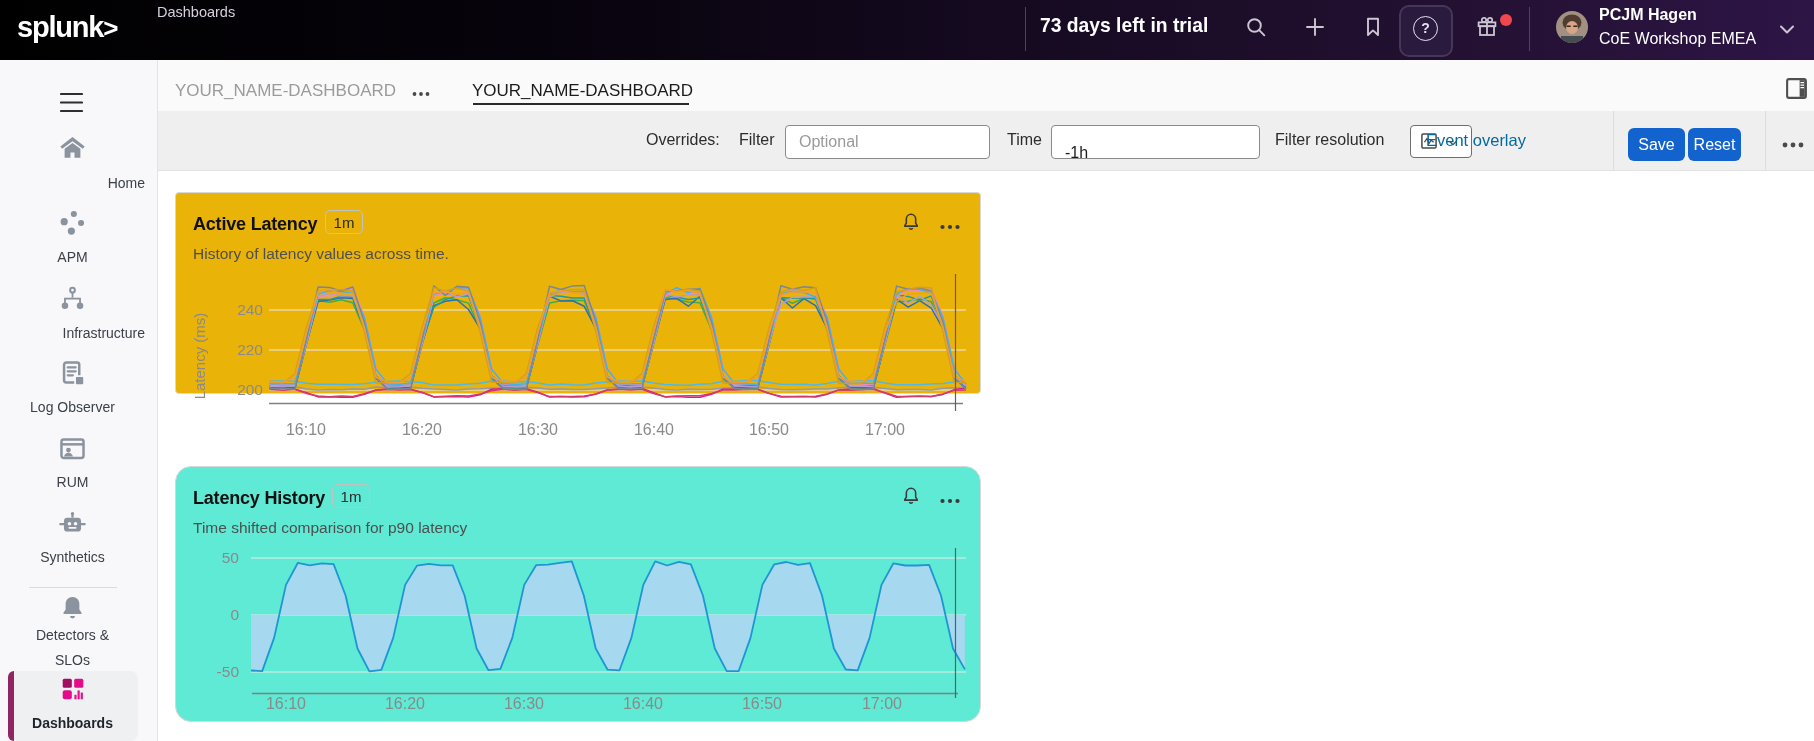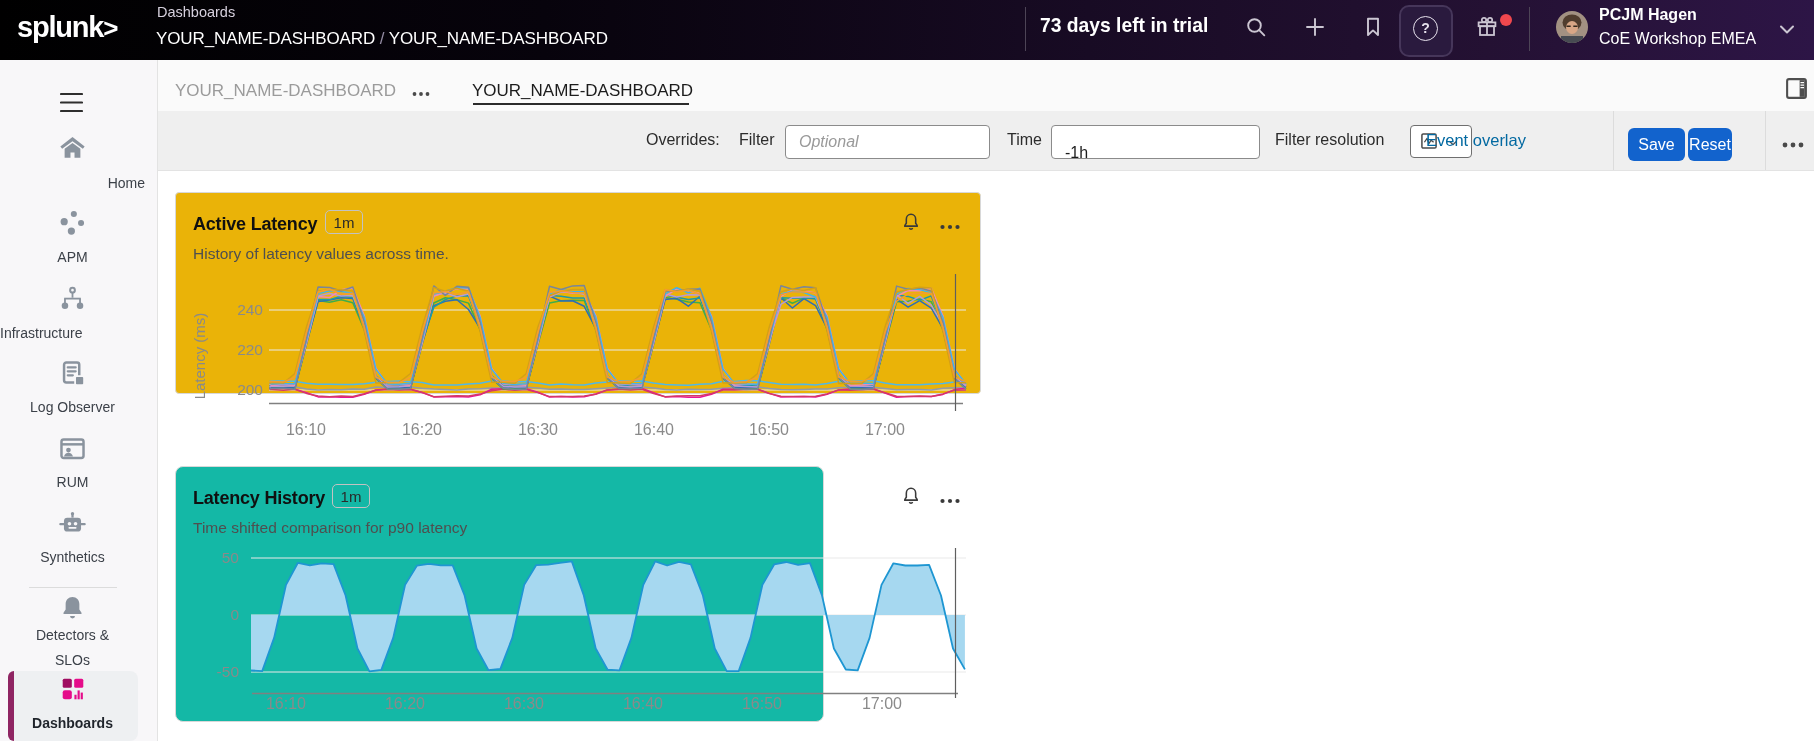--- a/index.html
+++ b/index.html
@@ -3,21 +3,20 @@
 <style>
   html,body{margin:0;padding:0;background:#fff}
   *{font-family:"Liberation Sans",sans-serif}
 </style></head>
 <body>
 <div style="position:relative;width:1814px;height:741px;overflow:hidden;background:#fff">
 
 <div style="position:absolute;left:0;top:0;width:1814px;height:60px;background:linear-gradient(90deg,#000 0%,#07030c 30%,#180b24 60%,#241133 82%,#2d1546 100%)">
   <div style="position:absolute;left:17px;top:11px;color:#fff;font-size:29px;font-weight:bold;letter-spacing:-1.2px">splunk<span style="font-size:26px">&gt;</span></div>
   <div style="position:absolute;left:157px;top:4px;color:#d6d0dd;font-size:14.5px">Dashboards</div>
-  <div style="position:absolute;left:156px;top:29px;color:#fff;font-size:17px;letter-spacing:-0.1px">YOUR_NAME-DASHBOARD <span style="color:#938ba2"> / </span> YOUR_NAME-DASHBOARD</div>
   <div style="position:absolute;left:1025px;top:7px;height:44px;border-left:1px solid #4d4456"></div>
   <div style="position:absolute;left:1040px;top:15px;color:#fff;font-size:19.3px;font-weight:bold">73 days left in trial</div>
   <div style="position:absolute;left:1244px;top:15px"><svg width="24" height="24" viewBox="0 0 24 24" style="">
           <circle cx="10.5" cy="10.5" r="6.3" fill="none" stroke="#cbc6d2" stroke-width="1.9"></circle>
           <path d="M15.2 15.2 20.3 20.3" stroke="#cbc6d2" stroke-width="1.9" stroke-linecap="round"></path>
         </svg></div>
   <div style="position:absolute;left:1303px;top:15px"><svg width="24" height="24" viewBox="0 0 24 24" style="">
           <path d="M12 4v16M4 12h16" stroke="#cbc6d2" stroke-width="1.9" stroke-linecap="round"></path>
         </svg></div>
   <div style="position:absolute;left:1361px;top:15px"><svg width="24" height="24" viewBox="0 0 24 24" style="">
@@ -72,21 +71,21 @@
         </svg></div>
       <div style="position:absolute;left:0;top:189px;width:145px;text-align:center;font-size:14px;color:#3c4149">APM</div>
       <div style="position:absolute;left:0;top:225px;width:145px;text-align:center"><svg width="27" height="27" viewBox="0 0 24 24" style="">
           <circle cx="12" cy="4.6" r="2.1" fill="none" stroke="#8a939e" stroke-width="1.8"></circle>
           <path d="M11.2 6.7h1.6v4.6h-1.6z" fill="#8a939e"></path>
           <path d="M4.6 11.3h14.8v1.6H4.6z" fill="#8a939e"></path>
           <path d="M4.5 11.9h1.6v4H4.5zM17.9 11.9h1.6v4h-1.6z" fill="#8a939e"></path>
           <circle cx="5.3" cy="18.4" r="2.9" fill="#8a939e"></circle>
           <circle cx="18.7" cy="18.4" r="2.9" fill="#8a939e"></circle>
         </svg></div>
-      <div style="position:absolute;left:0;top:265px;width:145px;text-align:left;font-size:14px;color:#3c4149">Infrastructure</div>
+      <div style="position:absolute;left:0;top:265px;width:145px;text-align:right;font-size:14px;color:#3c4149">Infrastructure</div>
       <div style="position:absolute;left:0;top:300px;width:145px;text-align:center"><svg width="27" height="27" viewBox="0 0 24 24" style="">
           <rect x="4.5" y="2.2" width="13.5" height="17.8" rx="2" fill="none" stroke="#8a939e" stroke-width="2.2"></rect>
           <path d="M7.8 6.6h7M7.8 10.1h7M7.8 13.6h4.5" stroke="#8a939e" stroke-width="2" stroke-linecap="round"></path>
           <rect x="14.3" y="14.3" width="8" height="8" rx="1.5" fill="#8a939e" stroke="#f8f7f9" stroke-width="1.6"></rect>
         </svg></div>
       <div style="position:absolute;left:0;top:339px;width:145px;text-align:center;font-size:14px;color:#3c4149">Log Observer</div>
       <div style="position:absolute;left:0;top:375px;width:145px;text-align:center"><svg width="27" height="27" viewBox="0 0 24 24" style="">
           <rect x="2.2" y="4" width="19.6" height="16.4" rx="2" fill="none" stroke="#8a939e" stroke-width="2.2"></rect>
           <path d="M2.2 8.3h19.6" stroke="#8a939e" stroke-width="2.2"></path>
           <circle cx="8.4" cy="13.4" r="2.1" fill="#8a939e"></circle>
@@ -136,40 +135,40 @@
           <rect x="3" y="3" width="18" height="18" rx="1.8" fill="none" stroke="#4f4f4f" stroke-width="2"></rect>
           <rect x="15" y="4" width="5" height="16" fill="#4f4f4f"></rect>
           <path d="M15.8 6.3h3.4M15.8 8.7h3.4M15.8 11.1h3.4" stroke="#fff" stroke-width="1.1"></path>
         </svg></div>
 </div>
 
 <div style="position:absolute;left:158px;top:111px;width:1656px;height:59px;background:#efefef;border-bottom:1px solid #e3e3e3">
   <div style="position:absolute;left:488px;top:20px;font-size:16px;color:#2c2c2c">Overrides:</div>
   <div style="position:absolute;left:581px;top:20px;font-size:16px;color:#2c2c2c">Filter</div>
   <div style="position:absolute;left:627px;top:14px;width:205px;height:34px;background:#fff;border:1px solid #8b8b8b;border-radius:4px;box-sizing:border-box">
-    <div style="margin:7px 0 0 13px;font-size:16px;font-style:italic;color:#9a9a9a">Optional</div>
+    <div style="margin:7px 0 0 13px;font-size:16px;color:#9a9a9a">Optional</div>
       </div>
   <div style="position:absolute;left:849px;top:20px;font-size:16px;color:#2c2c2c">Time</div>
   <div style="position:absolute;left:893px;top:14px;width:209px;height:34px;background:#fff;border:1px solid #8b8b8b;border-radius:4px;box-sizing:border-box">
     <div style="margin:18px 0 0 13px;font-size:16px;color:#1c1c1c">-1h</div>
       </div>
   <div style="position:absolute;left:1117px;top:20px;font-size:16px;color:#2c2c2c">Filter resolution</div>
   <div style="position:absolute;left:1252px;top:14px;width:62px;height:33px;background:#fff;border:1px solid #6f6f6f;border-radius:4px;box-sizing:border-box">
     <div style="position:absolute;left:8px;top:5px"><svg width="20" height="20" viewBox="0 0 24 24">
             <rect x="3.5" y="3.5" width="17" height="17" rx="1.5" fill="none" stroke="#4a4a4a" stroke-width="1.8"></rect>
             <path d="M6.5 13.5l3-4.5 2.5 6 2.5-4 3 2.5" fill="none" stroke="#4a4a4a" stroke-width="1.6" stroke-linejoin="round"></path>
           </svg></div>
     <div style="position:absolute;left:36px;top:9px"><svg width="12" height="12" viewBox="0 0 24 24">
             <path d="M5 8.5l7 7 7-7" fill="none" stroke="#4a4a4a" stroke-width="2.4"></path>
           </svg></div>
       </div>
   <div style="position:absolute;left:1268px;top:20px;font-size:16.5px;color:#0369a1">Event overlay</div>
   <div style="position:absolute;left:1455px;top:0px;height:59px;border-left:1px solid #dcdcdc"></div>
   <div style="position:absolute;left:1470px;top:17px;width:57px;height:33px;background:#1263cd;border-radius:6px;color:#fff;font-size:16px;text-align:center;line-height:33px">Save</div>
-  <div style="position:absolute;left:1530px;top:17px;width:44px;height:33px;background:#1263cd;border-radius:6px;color:#fff;font-size:16px;text-align:center;line-height:33px">Reset</div>
+  <div style="position:absolute;left:1530px;top:17px;width:53px;height:33px;background:#1263cd;border-radius:6px;color:#fff;font-size:16px;text-align:center;line-height:33px">Reset</div>
   <div style="position:absolute;left:1607px;top:0px;height:59px;border-left:1px solid #dcdcdc"></div>
   <div style="position:absolute;left:1616px;top:25px"><svg width="38" height="10" viewBox="0 0 38 10">
           <circle cx="11" cy="5" r="2.4" fill="#4a4a4a"></circle>
           <circle cx="19" cy="5" r="2.4" fill="#4a4a4a"></circle>
           <circle cx="27" cy="5" r="2.4" fill="#4a4a4a"></circle>
         </svg></div>
 </div>
 
 <div style="position:absolute;left:175px;top:192px;width:806px;height:202px;background:#eab308;border:1px solid #d8d8d8;border-radius:4px;box-sizing:border-box">
   <div style="position:absolute;left:17px;top:21px;font-size:18px;font-weight:bold;color:#101010;letter-spacing:-0.2px">Active Latency</div>
@@ -209,21 +208,21 @@
         <text x="130" y="242" text-anchor="middle" font-size="16" fill="#8a8a8a">16:10</text>
         <text x="246" y="242" text-anchor="middle" font-size="16" fill="#8a8a8a">16:20</text>
         <text x="362" y="242" text-anchor="middle" font-size="16" fill="#8a8a8a">16:30</text>
         <text x="478" y="242" text-anchor="middle" font-size="16" fill="#8a8a8a">16:40</text>
         <text x="593" y="242" text-anchor="middle" font-size="16" fill="#8a8a8a">16:50</text>
         <text x="709" y="242" text-anchor="middle" font-size="16" fill="#8a8a8a">17:00</text>
         <text x="29" y="163" text-anchor="middle" font-size="15" fill="#8a8a8a" transform="rotate(-90 29 163)">Latency (ms)</text>
       </svg>
 </div>
 
-<div style="position:absolute;left:175px;top:466px;width:649px;height:256px;background:#14b8a6;border:1px solid #d8d8d8;border-radius:8px;box-sizing:border-box">
+<div style="position:absolute;left:175px;top:466px;width:806px;height:256px;background:#5eead4;border:1px solid #d8d8d8;border-radius:16px;box-sizing:border-box">
   <div style="position:absolute;left:17px;top:21px;font-size:18px;font-weight:bold;color:#101010;letter-spacing:-0.2px">Latency History</div>
   <div style="position:absolute;left:156px;top:17px;width:38px;height:24px;border:1px solid #c2c2c2;border-radius:5px;font-size:15px;color:#2a2a2a;text-align:center;line-height:24px;box-sizing:border-box">1m</div>
   <div style="position:absolute;left:724px;top:18px"><svg width="22" height="22" viewBox="0 0 24 24" style="">
           <path d="M12 3.6c-3 0-5.1 2.3-5.1 5.3v4.4l-1.6 2.4v.8h13.4v-.8l-1.6-2.4V8.9c0-3-2.1-5.3-5.1-5.3z" fill="none" stroke="#3a3a3a" stroke-width="1.7"></path>
           <path d="M10.3 18.6a1.8 1.8 0 0 0 3.4 0" fill="none" stroke="#3a3a3a" stroke-width="1.7"></path>
         </svg></div>
   <div style="position:absolute;left:755px;top:25px"><svg width="38" height="10" viewBox="0 0 38 10">
           <circle cx="11.5" cy="5" r="2.1" fill="#3a3a3a"></circle>
           <circle cx="19" cy="5" r="2.1" fill="#3a3a3a"></circle>
           <circle cx="26.5" cy="5" r="2.1" fill="#3a3a3a"></circle>

